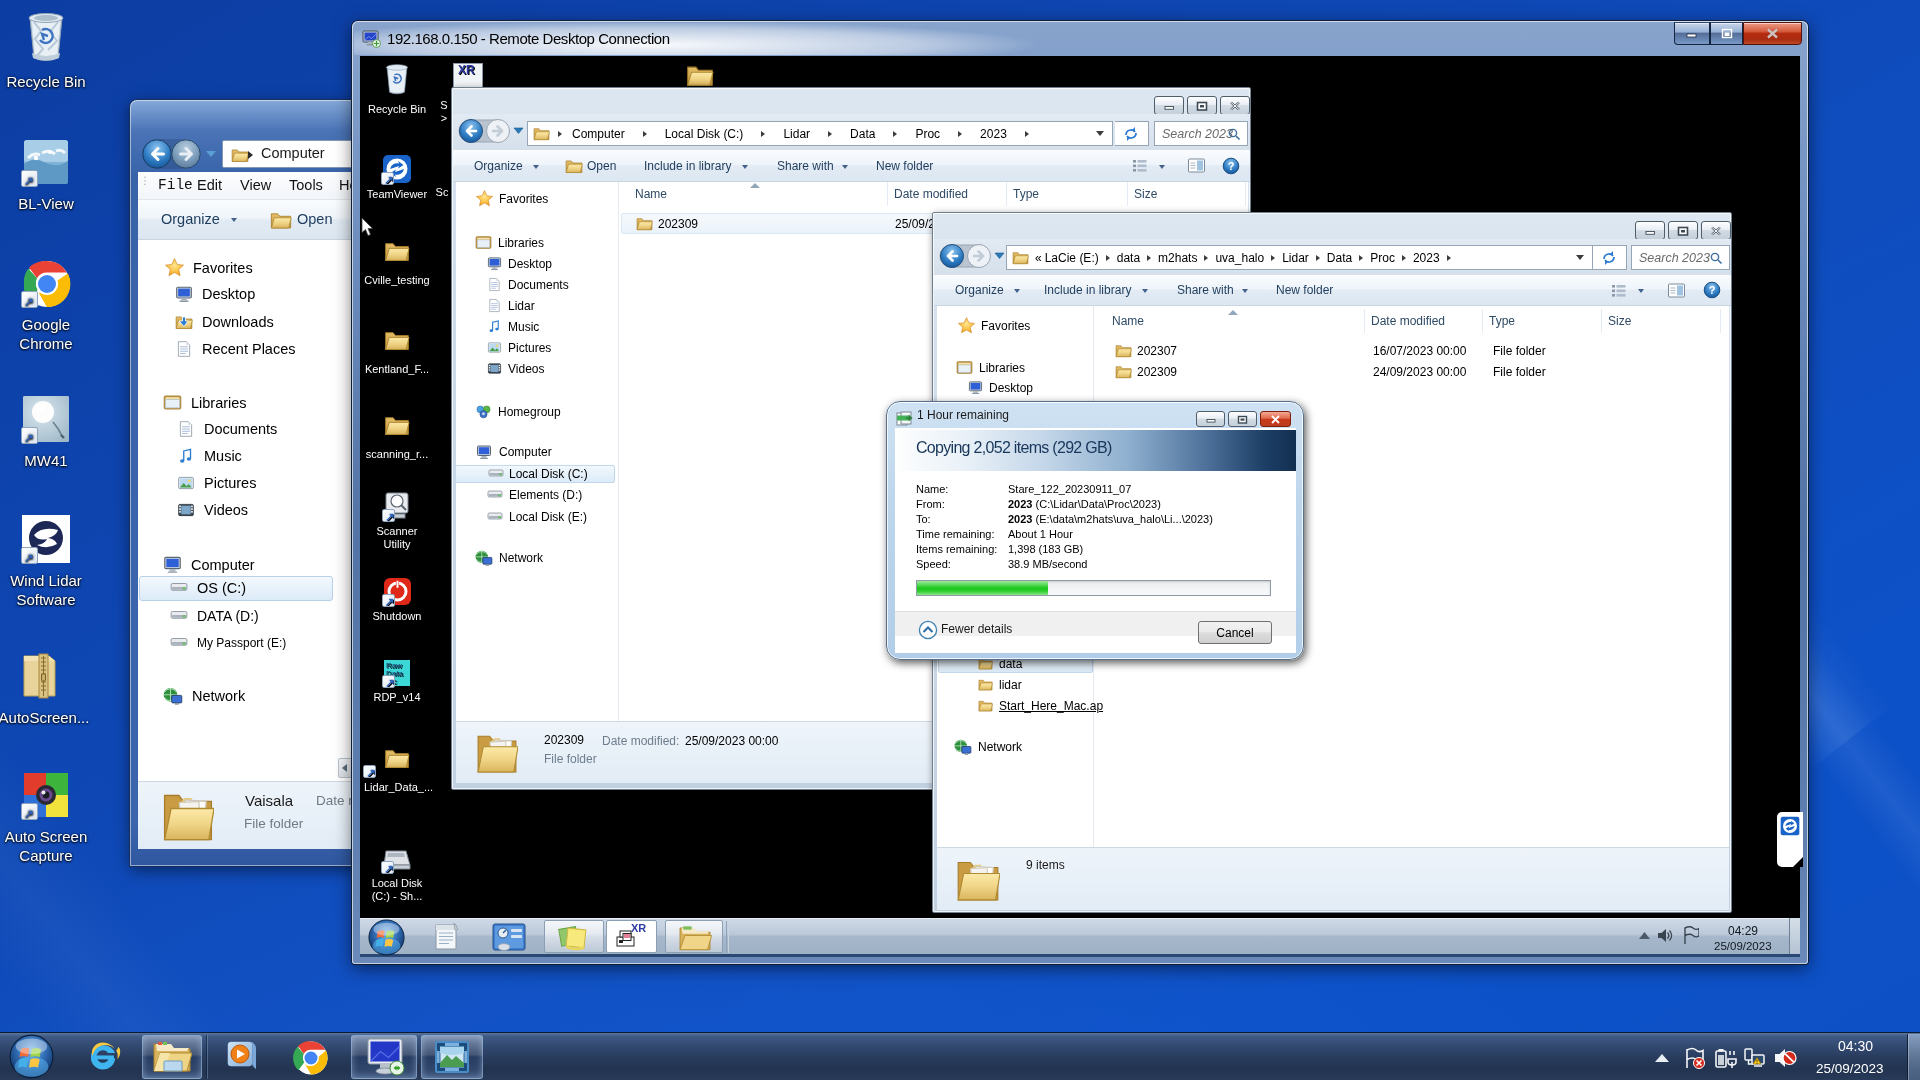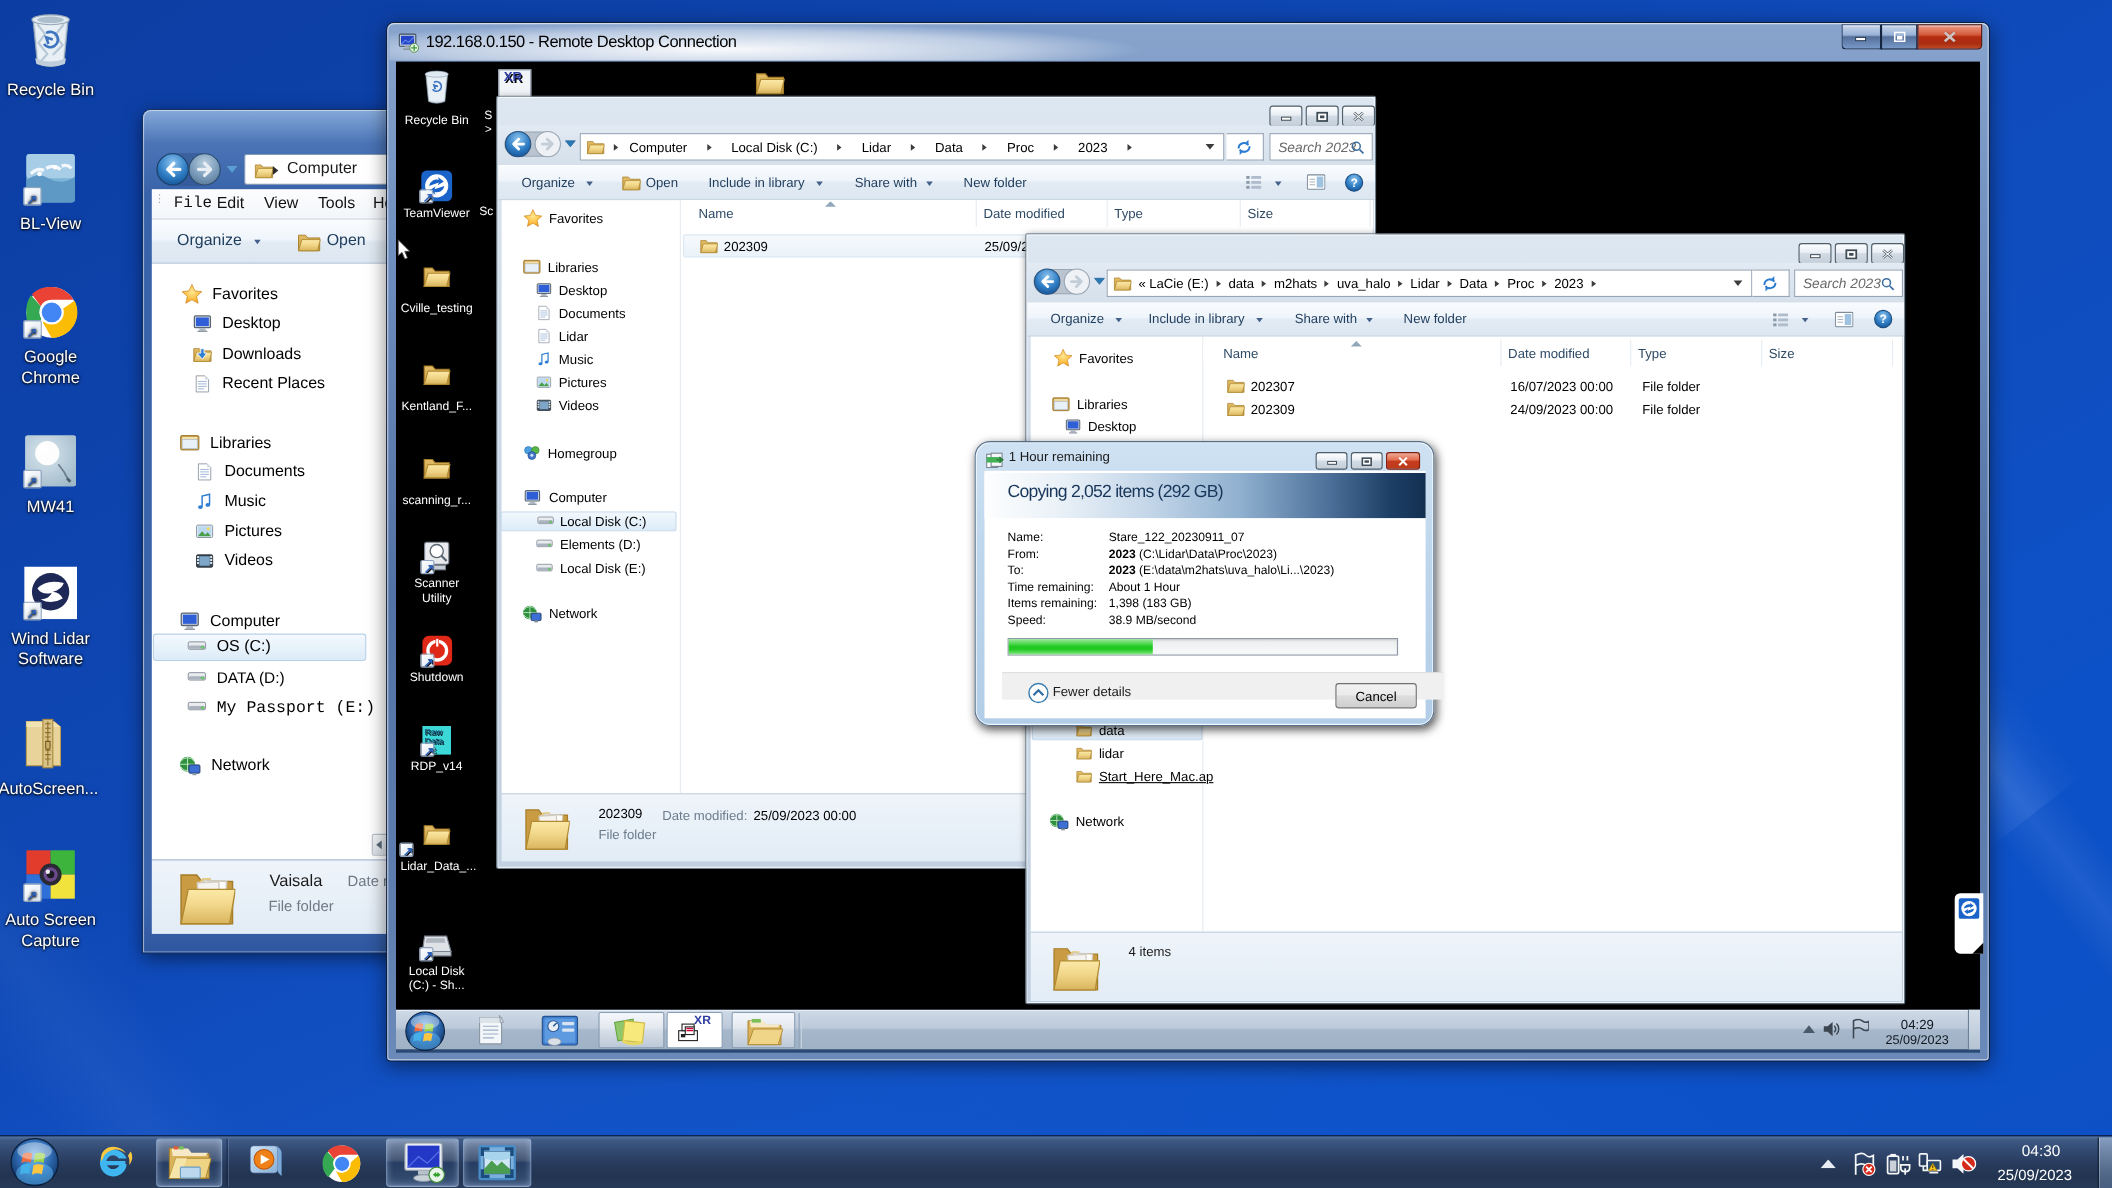--- a/index.html
+++ b/index.html
@@ -367,21 +367,21 @@
       <div class="pitem" style="left:32px;top:367px;">
           <svg width="18" height="18" viewBox="0 0 16 16">
             <use href="#drive"></use>
           </svg>
           <span style="margin-left:9px;font-size:14px;">DATA (D:)</span>
         </div>
       <div class="pitem" style="left:32px;top:394px;">
           <svg width="18" height="18" viewBox="0 0 16 16">
             <use href="#drive"></use>
           </svg>
-          <span style="margin-left:9px;font-size:15px;font-family:Liberation Mono, monospace;">My Passport (E:)</span>
+          <span style="margin-left:9px;font-size:12px;">My Passport (E:)</span>
         </div>
       <div class="pitem" style="left:25px;top:446px;">
           <svg width="20" height="20" viewBox="0 0 16 16">
             <use href="#net16"></use>
           </svg>
           <span style="margin-left:9px;font-size:14.5px;">Network</span>
         </div>
       <div style="position:absolute;left:200px;top:518px;width:17px;height:20px;background:linear-gradient(180deg,#f4f6f9,#dde2e8);border:1px solid #b8c0cc;border-radius:2px;"></div>
       <div style="position:absolute;left:204px;top:524px;width:0;height:0;border-top:4px solid transparent;border-bottom:4px solid transparent;border-right:5px solid #5a6a7a;"></div>
     </div>
@@ -897,21 +897,21 @@
           <svg width="18" height="18" viewBox="0 0 16 16">
             <use href="#net16"></use>
           </svg>
           <span style="margin-left:6px;">Network</span>
         </div>
 
     <div class="dpane" style="left:4px;top:634px;width:792px;height:63px;">
       <svg style="position:absolute;left:19px;top:6px" width="44" height="50" viewBox="0 0 40 42">
             <use href="#fbig"></use>
           </svg>
-      <span style="position:absolute;left:89px;top:10px;font-size:12px;color:#1a1a1a;">4 items</span>
+      <span style="position:absolute;left:89px;top:10px;font-size:12px;color:#1a1a1a;">9 items</span>
     </div>
   </div>
 
   <div style="position:absolute;left:526px;top:345px;width:418px;height:259px;
        background:linear-gradient(180deg,#cfe2f3 0%,#bdd6ec 40%,#b2cde7 100%);
        border:1px solid #57708c;border-radius:14px;
        box-shadow:inset 0 0 0 1px rgba(255,255,255,.8), 2px 3px 9px rgba(0,0,0,.65);text-decoration:underline;">
     <svg style="position:absolute;left:9px;top:9px" width="18" height="16" viewBox="0 0 18 16">
       <rect x="1" y="2" width="10" height="12" fill="#fff" stroke="#7a8794"></rect>
       <rect x="5" y="1" width="10" height="12" fill="#f4f6f8" stroke="#7a8794"></rect>
@@ -945,21 +945,21 @@
     </div>
     <div style="position:absolute;left:121px;top:80px;font-size:11px;color:#000;line-height:15px;">
       Stare_122_20230911_07<br>
       <b>2023</b> (C:\Lidar\Data\Proc\2023)<br>
       <b>2023</b> (E:\data\m2hats\uva_halo\Li...\2023)<br>
       About 1 Hour<br>1,398 (183 GB)<br>38.9 MB/second
     </div>
     <div style="position:absolute;left:29px;top:178px;width:355px;height:16px;border:1px solid #8e9aa5;background:linear-gradient(180deg,#ecedee,#f8f9fa);box-shadow:inset 0 1px 2px rgba(0,0,0,.15);">
       <div style="position:absolute;left:0;top:0;width:131px;height:14px;background:linear-gradient(180deg,#9aec9e 0%,#9fe89f 0%,#50d950 30%,#1fc71f 50%,#28cc28 70%,#8be88b 100%);"></div>
     </div>
-    <div style="position:absolute;left:24px;top:209px;width:401px;height:25px;background:#f0f0f0;border-top:1px solid #dfdfdf;">
+    <div style="position:absolute;left:8px;top:209px;width:401px;height:25px;background:#f0f0f0;border-top:1px solid #dfdfdf;">
       <svg style="position:absolute;left:23px;top:8px" width="20" height="20" viewBox="0 0 20 20">
         <circle cx="10" cy="10" r="8.6" fill="#fdfdfd" stroke="#3c7fb1" stroke-width="1.3"></circle>
         <path d="M5.5,12 L10,7.5 14.5,12" stroke="#2d6da4" stroke-width="2" fill="none"></path>
       </svg>
       <span style="position:absolute;left:46px;top:10px;font-size:12px;color:#1a1a1a;">Fewer details</span>
       <div style="position:absolute;left:303px;top:9px;width:74px;height:23px;border:1px solid #707070;border-radius:3px;
           background:linear-gradient(180deg,#f2f2f2 0%,#ebebeb 45%,#dddddd 52%,#cfcfcf 100%);
           display:flex;align-items:center;justify-content:center;font-size:12px;color:#000;">Cancel</div>
     </div>
   </div>

